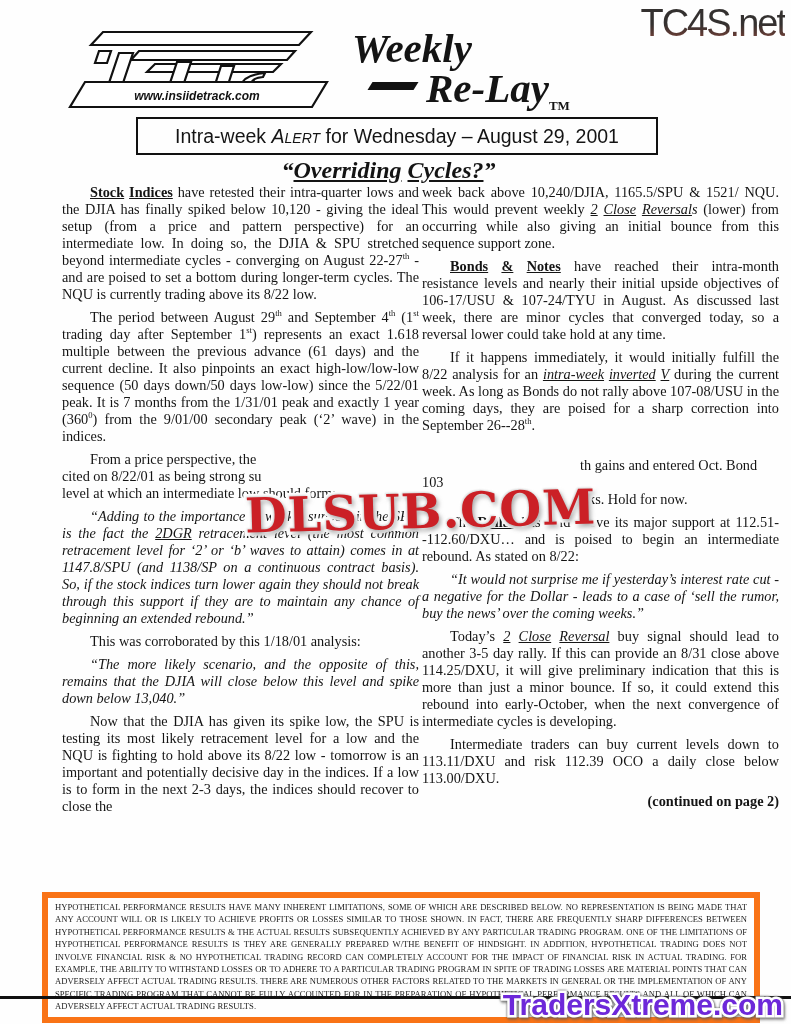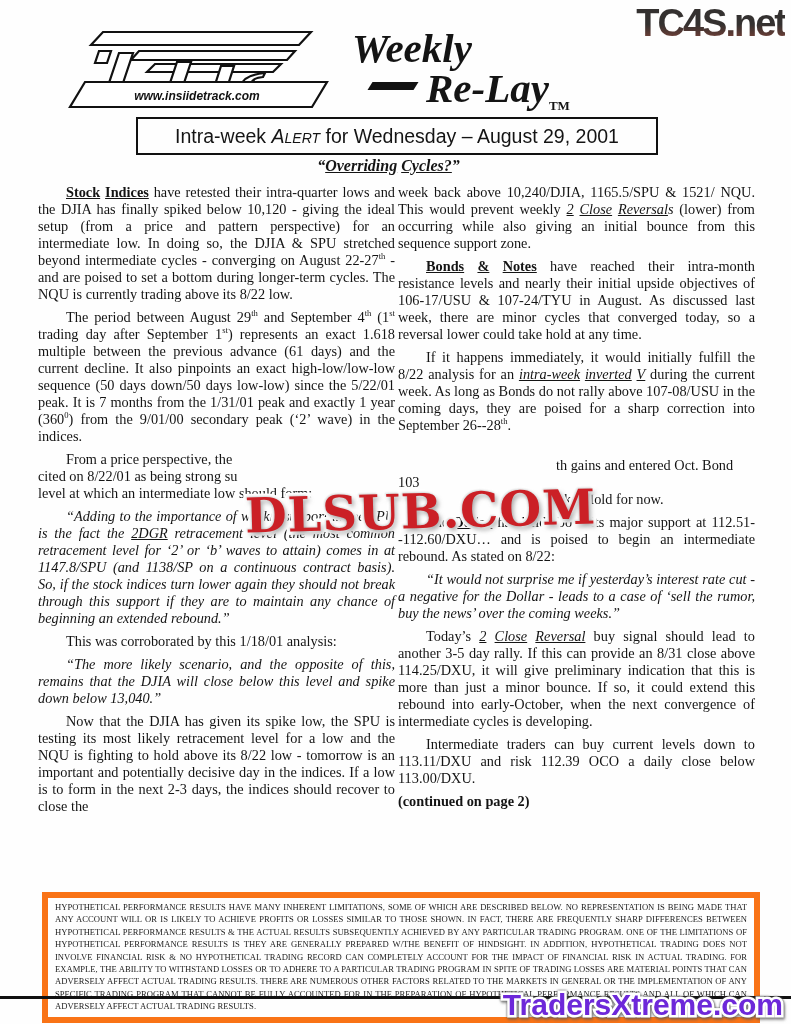--- a/index.html
+++ b/index.html
@@ -4,21 +4,21 @@
 <style>
   html,body{margin:0;padding:0;background:#ffffff;}
   .page{
     position:relative;width:791px;height:1024px;background:#fefefe;
     font-family:"Liberation Serif", serif;color:#141414;overflow:hidden;
   }
 
   
   .tc4s{
     position:absolute;top:2px;right:6px;
-    font-family:"Liberation Sans", sans-serif;font-weight:bold;
+    font-family:"Liberation Sans", sans-serif;font-weight:normal;
     font-size:38px;letter-spacing:-2px;
     background:linear-gradient(180deg,#343130 52%,#5c3a34 74%,#9a5247 95%);
     -webkit-background-clip:text;background-clip:text;color:transparent;
   }
 
   
   .logo-wrap{position:absolute;left:55px;top:26px;width:300px;height:90px;}
   .brand{position:absolute;left:352px;top:28px;width:260px;height:90px;
     font-family:"Liberation Serif", serif;font-weight:bold;font-style:italic;}
   .brand .l1{font-size:41px;line-height:40px;display:block;}
@@ -29,30 +29,30 @@
 
   
   .alert-box{
     position:absolute;left:136px;top:117px;width:518px;height:34px;
     border:2px solid #111;display:flex;align-items:center;justify-content:center;
     font-family:"Liberation Sans", sans-serif;font-size:19.5px;white-space:pre;
   }
   .alert-box .sc{font-style:italic;font-variant:small-caps;}
 
   
-  .headline{position:absolute;left:0;top:157px;width:777px;text-align:center;font-size:16px;}
+  .headline{position:absolute;left:0;top:157px;width:777px;text-align:center;font-size:24px;}
 
   
-  .col{position:absolute;top:184px;width:357px;font-size:14.3px;line-height:17px;}
+  .col{position:absolute;top:184px;width:357px;font-size:14.3px;line-height:17px;margin-left:24px;}
   .col.left{left:38px;}
   .col.right{left:398px;}
   .para{margin:0 0 6px 0;text-align:justify;text-indent:28px;}
   .para.noindent{text-indent:0;}
   .para.frag{text-align:left;}
-  .para.cont{text-indent:0;font-weight:bold;margin-top:2px;}
+  .para.cont{text-align:right;text-indent:0;font-weight:bold;margin-top:2px;}
   .rs-bu{font-weight:bold;text-decoration:underline;}
   .rs-i{font-style:italic;}
   .rs-iu{font-style:italic;text-decoration:underline;}
   .rs-bi{font-weight:bold;font-style:italic;}
   .rs-biu{font-weight:bold;font-style:italic;text-decoration:underline;}
   .rs-sup{font-size:60%;vertical-align:super;line-height:0;}
   .rs-gap1{display:inline-block;width:158px;}
   .rs-gap2{display:inline-block;width:166px;}
 
   

